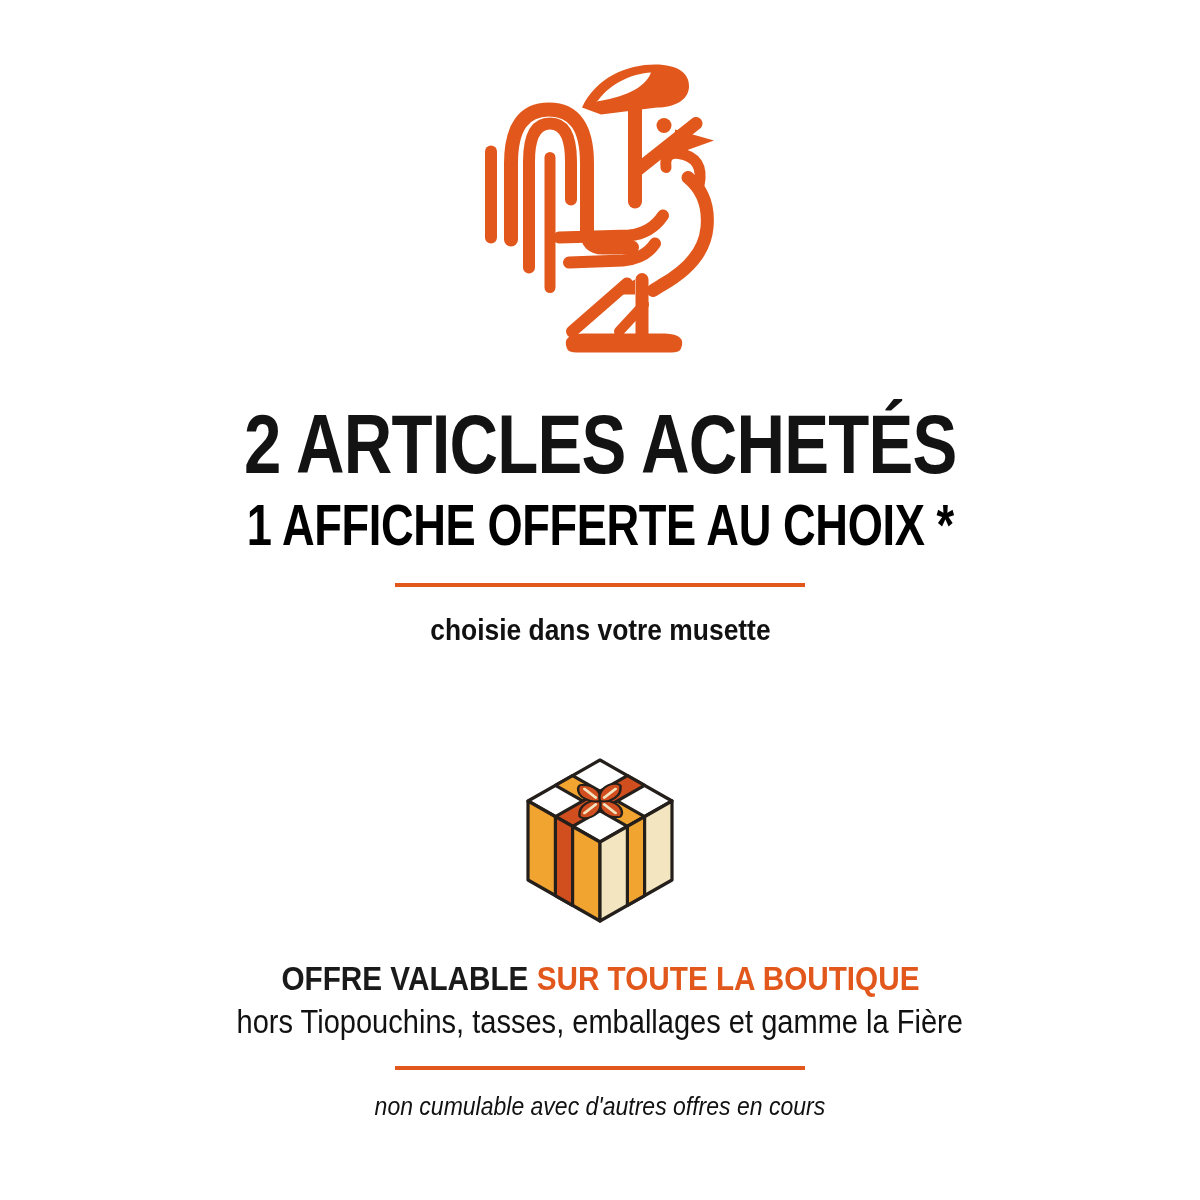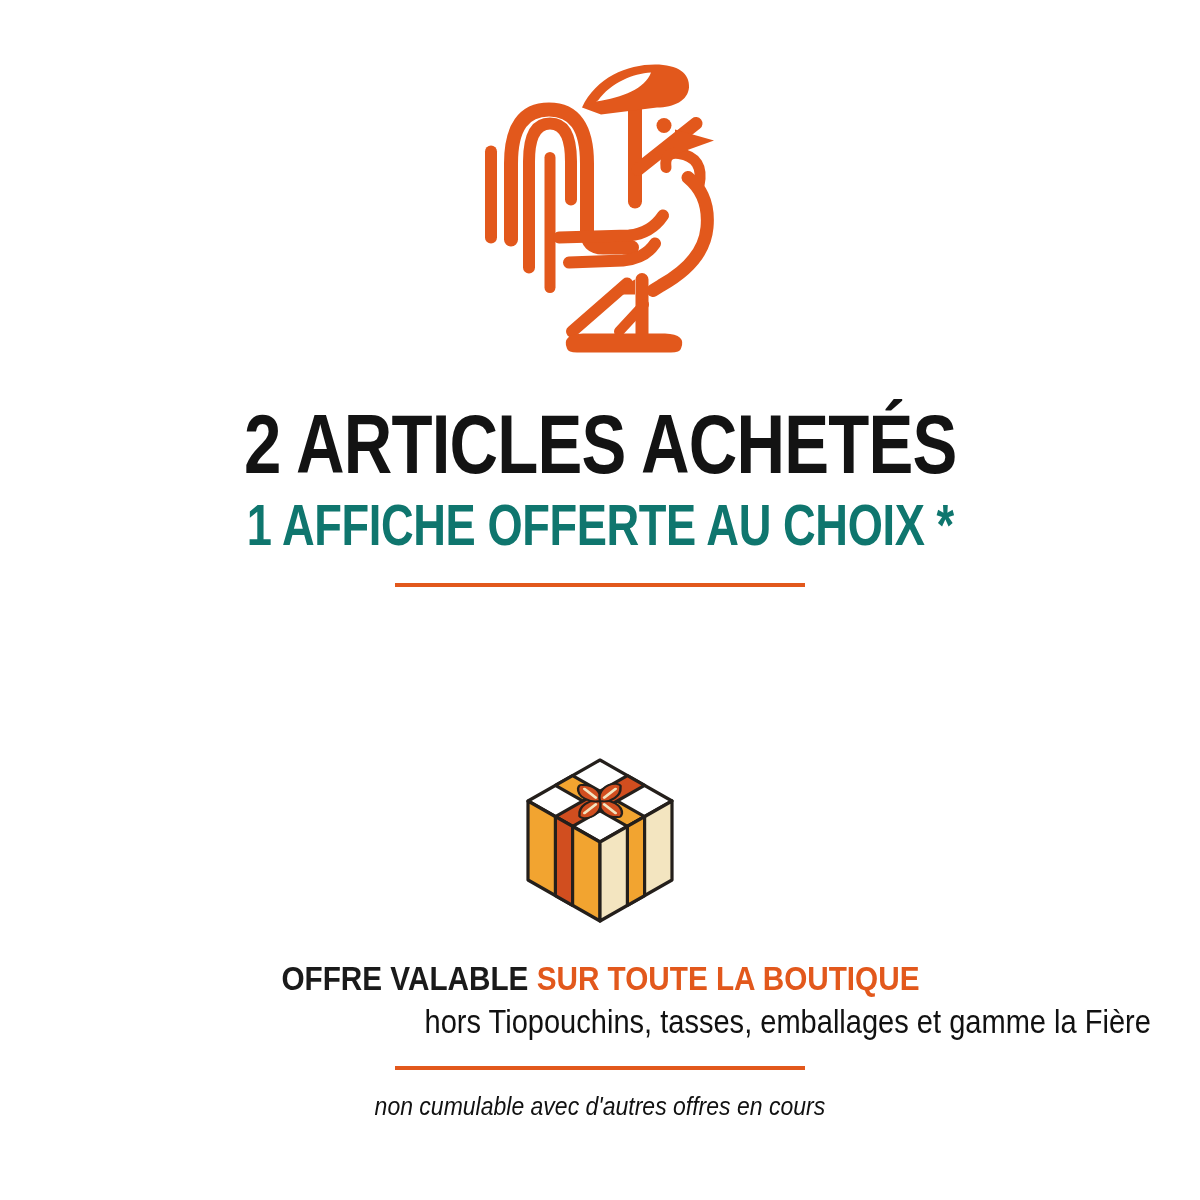--- a/index.html
+++ b/index.html
@@ -3,34 +3,34 @@
 <meta charset="utf-8">
 <style>
   html,body{margin:0;padding:0;background:#ffffff;}
   body{width:1200px;height:1200px;position:relative;overflow:hidden;
        font-family:"Liberation Sans",sans-serif;color:#131313;}
   .abs{position:absolute;left:0;width:1200px;text-align:center;}
   .cond{display:inline-block;transform-origin:50% 50%;white-space:nowrap;}
 
   .h1{top:402px;font-size:84px;font-weight:800;line-height:1;letter-spacing:-1px;color:#131313;}
   .h1 .cond{transform:scaleX(0.80);}
-  .h2{top:496px;font-size:58px;font-weight:800;line-height:1;letter-spacing:-0.5px;color:#0f766e;}
+  .h2{top:496px;font-size:58px;font-weight:800;line-height:1;letter-spacing:-0.5px;color:#000000;}
   .h2 .cond{transform:scaleX(0.78);}
 
   .divider{position:absolute;left:395px;width:410px;height:4px;background:#e2581c;}
   .divider1{top:583px;}
   .divider2{top:1066px;}
 
   .terms{top:606px;font-size:30px;font-weight:700;line-height:47px;color:#111111;}
   .terms .cond{transform:scaleX(0.88);}
   .accent{color:#e2581c;}
 
   .validity{top:960px;font-size:33px;font-weight:700;line-height:38px;color:#1a1a1a;}
   .validity .cond{transform:scaleX(0.90);}
-  .exclusions{top:1002px;font-size:33px;font-weight:400;line-height:40px;color:#111111;text-align:right;}
+  .exclusions{top:1002px;font-size:33px;font-weight:400;line-height:40px;color:#111111;}
   .exclusions .cond{transform:scaleX(0.88);}
   .footnote{top:1086px;font-size:25px;font-style:italic;font-weight:400;line-height:40px;color:#111111;}
   .footnote .cond{transform:scaleX(0.92);}
 
   svg{position:absolute;display:block;overflow:visible;}
   .rooster{left:483px;top:56px;width:232px;height:295px;}
   .gift{left:524px;top:756px;width:152px;height:168px;}
 
   .rk{fill:none;stroke:#e2581c;stroke-linecap:round;}
   .rf{fill:#e2581c;stroke:none;}
@@ -76,20 +76,23 @@
 <div class="abs h1">
   <span class="cond">2 ARTICLES ACHETÉS</span>
 </div>
 <div class="abs h2">
   <span class="cond">1 AFFICHE OFFERTE AU CHOIX *</span>
 </div>
 
 <div class="divider divider1"></div>
 
 <div class="abs terms">
+  <div>
+    <span class="cond">choisie dans votre musette</span>
+  </div>
 </div>
 
 <svg class="gift" viewBox="0 0 152 168" aria-hidden="true">
 
   <polygon class="gb" points="76,4 148,45 76,86 4,45" fill="#ffffff"></polygon>
 
   <polygon class="gb" points="31.4,29.4 48.6,19.6 120.6,60.6 103.4,70.4" fill="#f2a430" stroke-width="2.6"></polygon>
 
   <polygon class="gb" points="103.4,19.6 120.6,29.4 48.6,70.4 31.4,60.6" fill="#d14e1f" stroke-width="2.6"></polygon>
 

